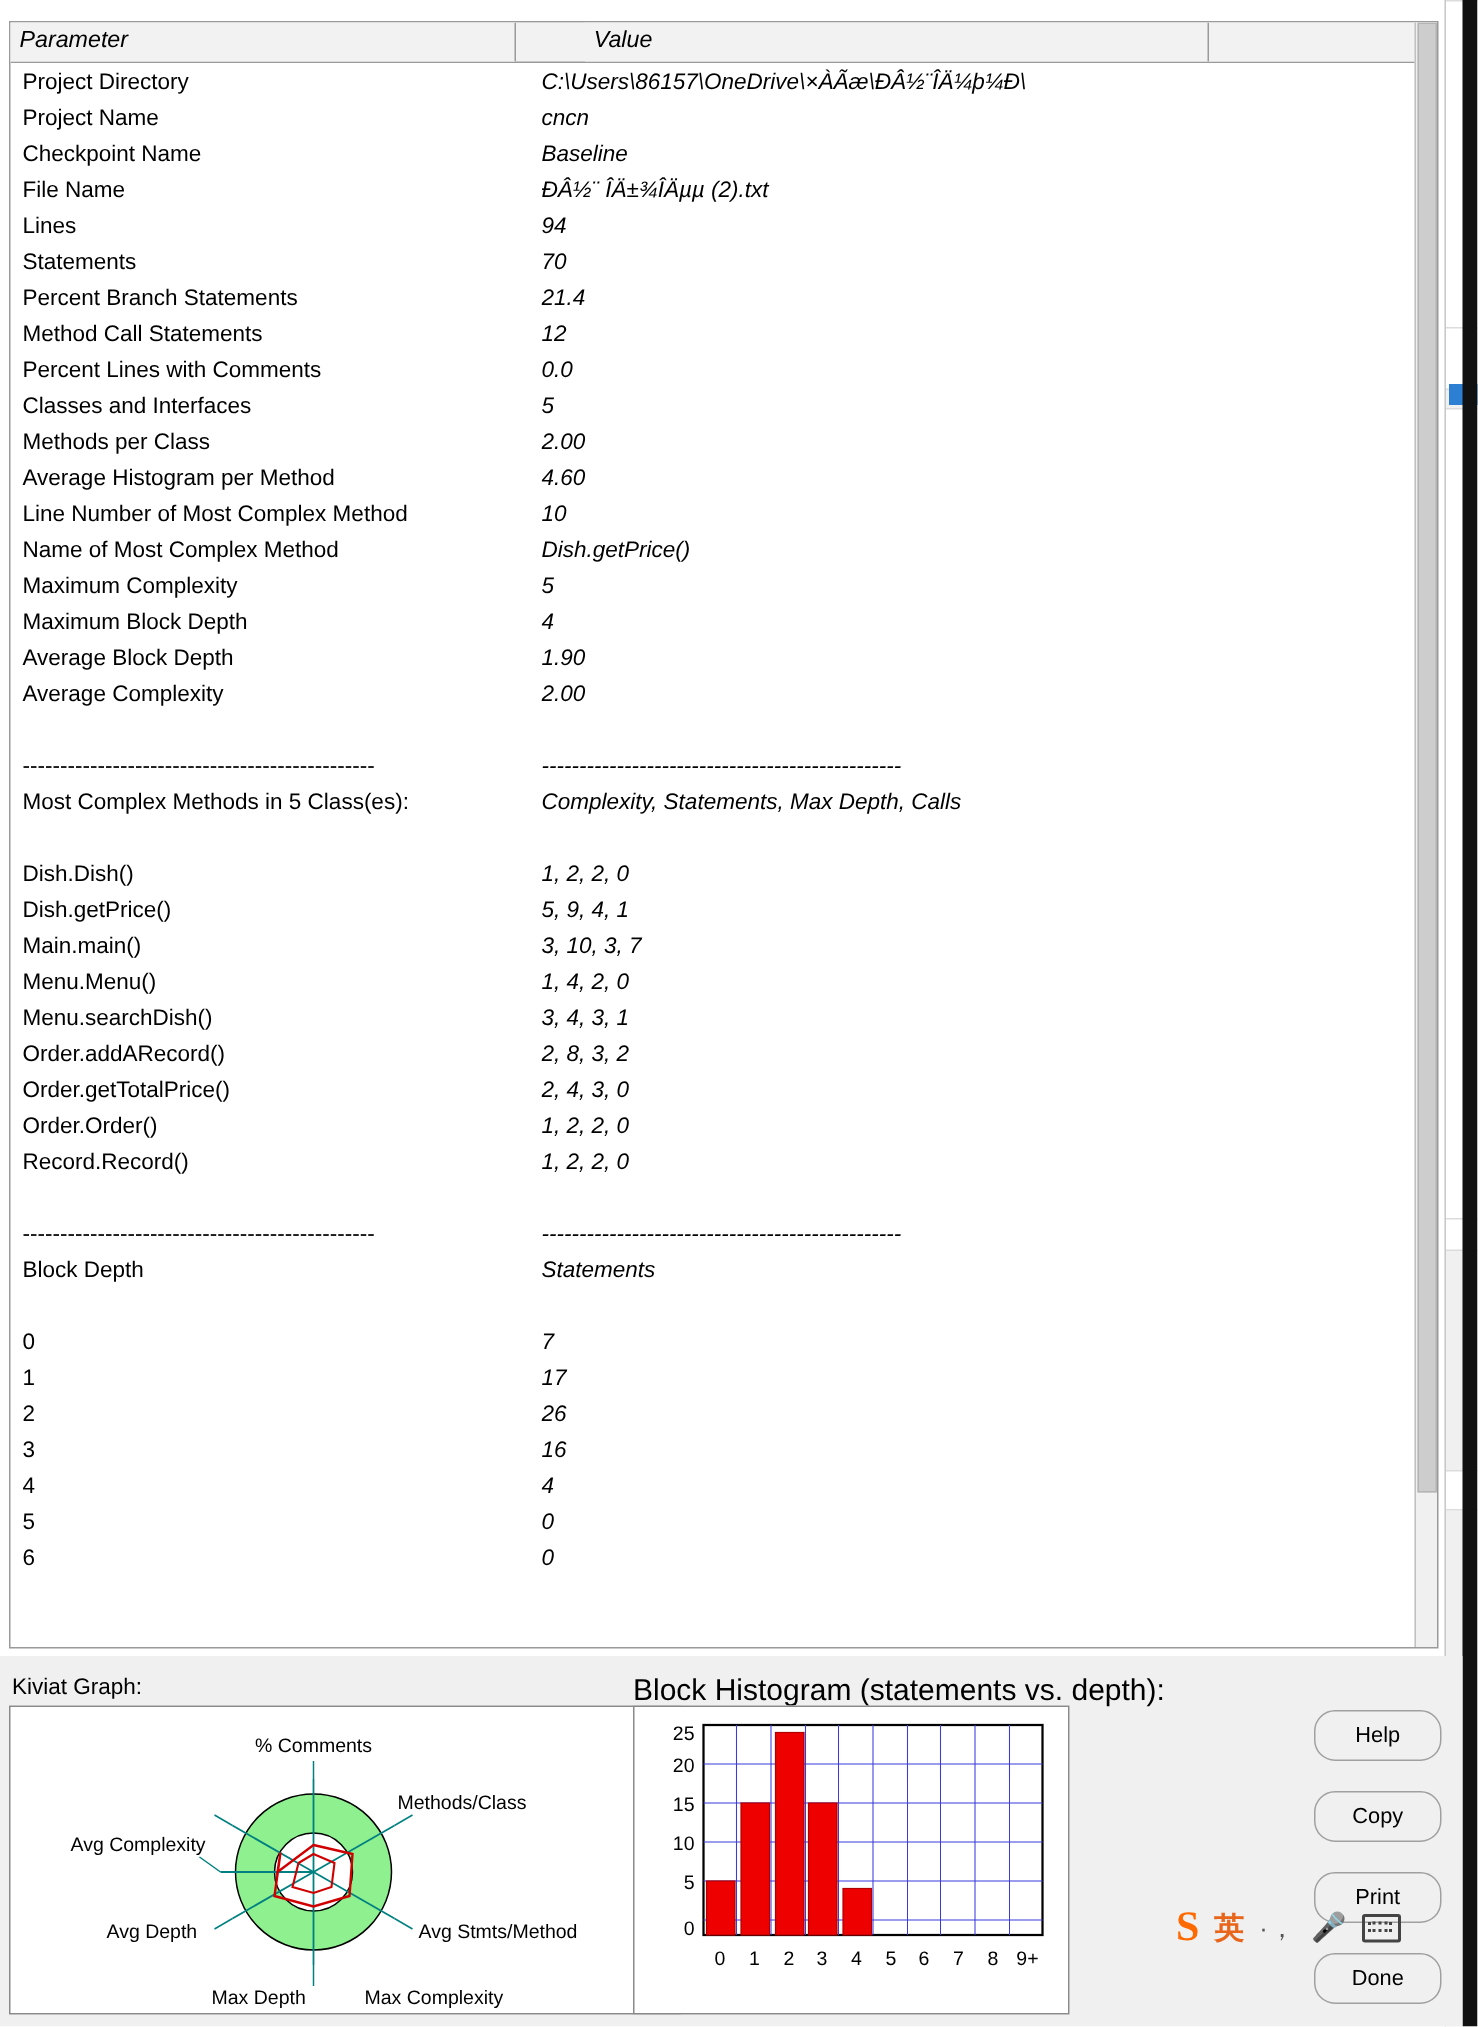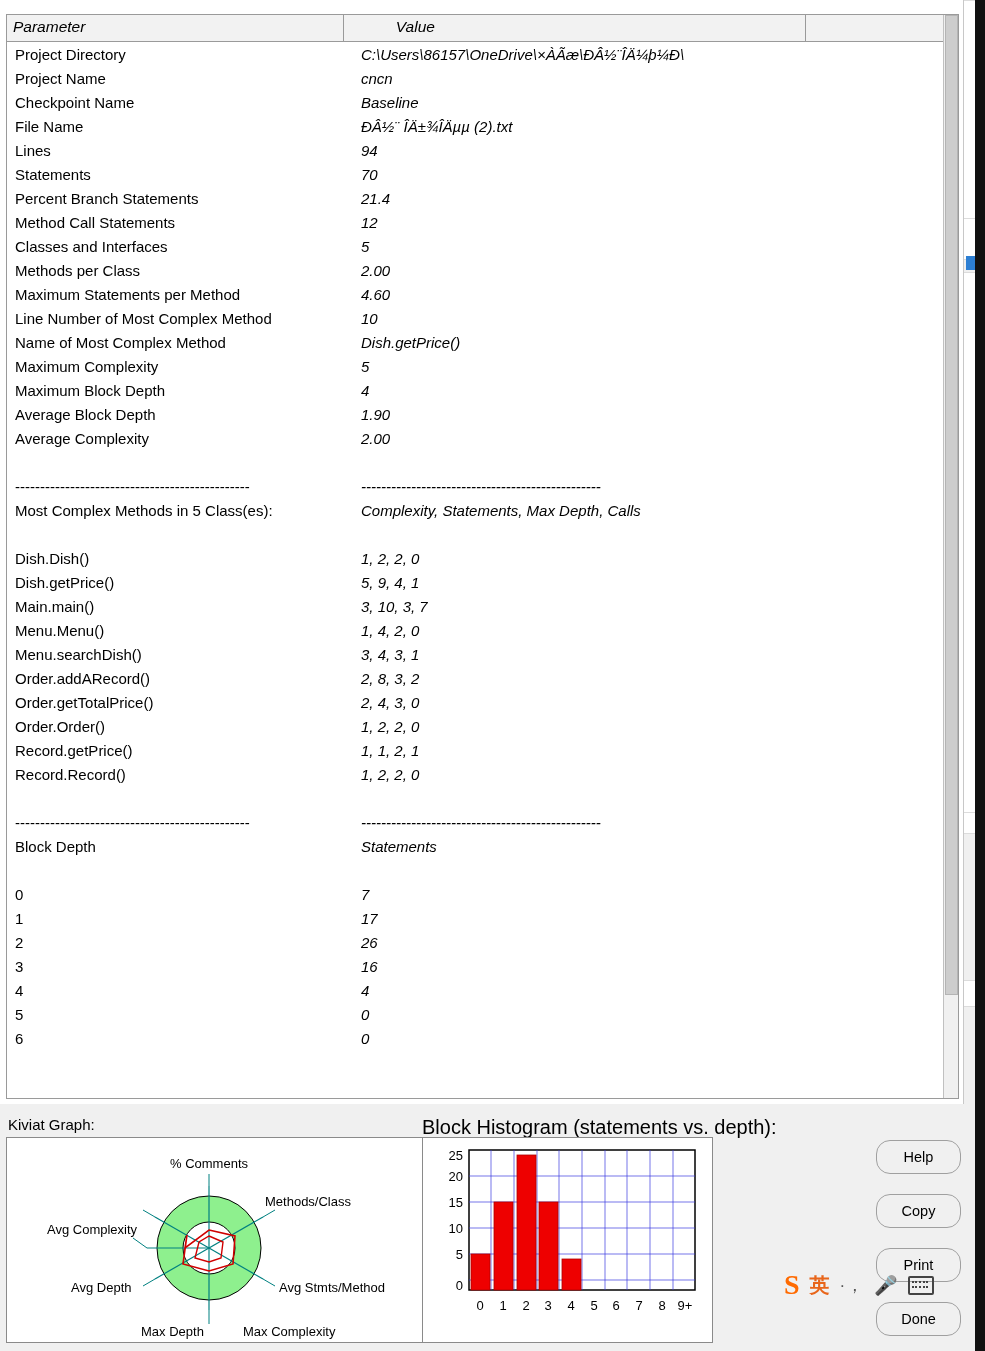--- a/index.html
+++ b/index.html
@@ -254,42 +254,42 @@
 
   <div class="rows" id="rows-container">
       <div class="row"><div class="cell-param">Project Directory</div><div class="cell-value">C:\Users\86157\OneDrive\×ÀÃæ\ÐÂ½¨ÎÄ¼þ¼Ð\</div></div>
       <div class="row"><div class="cell-param">Project Name</div><div class="cell-value">cncn</div></div>
       <div class="row"><div class="cell-param">Checkpoint Name</div><div class="cell-value">Baseline</div></div>
       <div class="row"><div class="cell-param">File Name</div><div class="cell-value">ÐÂ½¨ ÎÄ±¾ÎÄµµ (2).txt</div></div>
       <div class="row"><div class="cell-param">Lines</div><div class="cell-value">94</div></div>
       <div class="row"><div class="cell-param">Statements</div><div class="cell-value">70</div></div>
       <div class="row"><div class="cell-param">Percent Branch Statements</div><div class="cell-value">21.4</div></div>
       <div class="row"><div class="cell-param">Method Call Statements</div><div class="cell-value">12</div></div>
+      <div class="row"><div class="cell-param">Percent Lines with Comments</div><div class="cell-value">0.0</div></div>
       <div class="row"><div class="cell-param">Classes and Interfaces</div><div class="cell-value">5</div></div>
       <div class="row"><div class="cell-param">Methods per Class</div><div class="cell-value">2.00</div></div>
-      <div class="row"><div class="cell-param">Maximum Statements per Method</div><div class="cell-value">4.60</div></div>
+      <div class="row"><div class="cell-param">Average Histogram per Method</div><div class="cell-value">4.60</div></div>
       <div class="row"><div class="cell-param">Line Number of Most Complex Method</div><div class="cell-value">10</div></div>
       <div class="row"><div class="cell-param">Name of Most Complex Method</div><div class="cell-value">Dish.getPrice()</div></div>
       <div class="row"><div class="cell-param">Maximum Complexity</div><div class="cell-value">5</div></div>
       <div class="row"><div class="cell-param">Maximum Block Depth</div><div class="cell-value">4</div></div>
       <div class="row"><div class="cell-param">Average Block Depth</div><div class="cell-value">1.90</div></div>
       <div class="row"><div class="cell-param">Average Complexity</div><div class="cell-value">2.00</div></div>
       <div class="row blank"><div class="cell-param"></div><div class="cell-value"></div></div>
       <div class="row"><div class="cell-param">-----------------------------------------------</div><div class="cell-value">------------------------------------------------</div></div>
       <div class="row"><div class="cell-param">Most Complex Methods in 5 Class(es):</div><div class="cell-value">Complexity, Statements, Max Depth, Calls</div></div>
       <div class="row blank"><div class="cell-param"></div><div class="cell-value"></div></div>
       <div class="row"><div class="cell-param">Dish.Dish()</div><div class="cell-value">1, 2, 2, 0</div></div>
       <div class="row"><div class="cell-param">Dish.getPrice()</div><div class="cell-value">5, 9, 4, 1</div></div>
       <div class="row"><div class="cell-param">Main.main()</div><div class="cell-value">3, 10, 3, 7</div></div>
       <div class="row"><div class="cell-param">Menu.Menu()</div><div class="cell-value">1, 4, 2, 0</div></div>
       <div class="row"><div class="cell-param">Menu.searchDish()</div><div class="cell-value">3, 4, 3, 1</div></div>
       <div class="row"><div class="cell-param">Order.addARecord()</div><div class="cell-value">2, 8, 3, 2</div></div>
       <div class="row"><div class="cell-param">Order.getTotalPrice()</div><div class="cell-value">2, 4, 3, 0</div></div>
       <div class="row"><div class="cell-param">Order.Order()</div><div class="cell-value">1, 2, 2, 0</div></div>
-      <div class="row"><div class="cell-param">Record.getPrice()</div><div class="cell-value">1, 1, 2, 1</div></div>
       <div class="row"><div class="cell-param">Record.Record()</div><div class="cell-value">1, 2, 2, 0</div></div>
       <div class="row blank"><div class="cell-param"></div><div class="cell-value"></div></div>
       <div class="row"><div class="cell-param">-----------------------------------------------</div><div class="cell-value">------------------------------------------------</div></div>
       <div class="row"><div class="cell-param">Block Depth</div><div class="cell-value">Statements</div></div>
       <div class="row blank"><div class="cell-param"></div><div class="cell-value"></div></div>
       <div class="row"><div class="cell-param">0</div><div class="cell-value">7</div></div>
       <div class="row"><div class="cell-param">1</div><div class="cell-value">17</div></div>
       <div class="row"><div class="cell-param">2</div><div class="cell-value">26</div></div>
       <div class="row"><div class="cell-param">3</div><div class="cell-value">16</div></div>
       <div class="row"><div class="cell-param">4</div><div class="cell-value">4</div></div>

